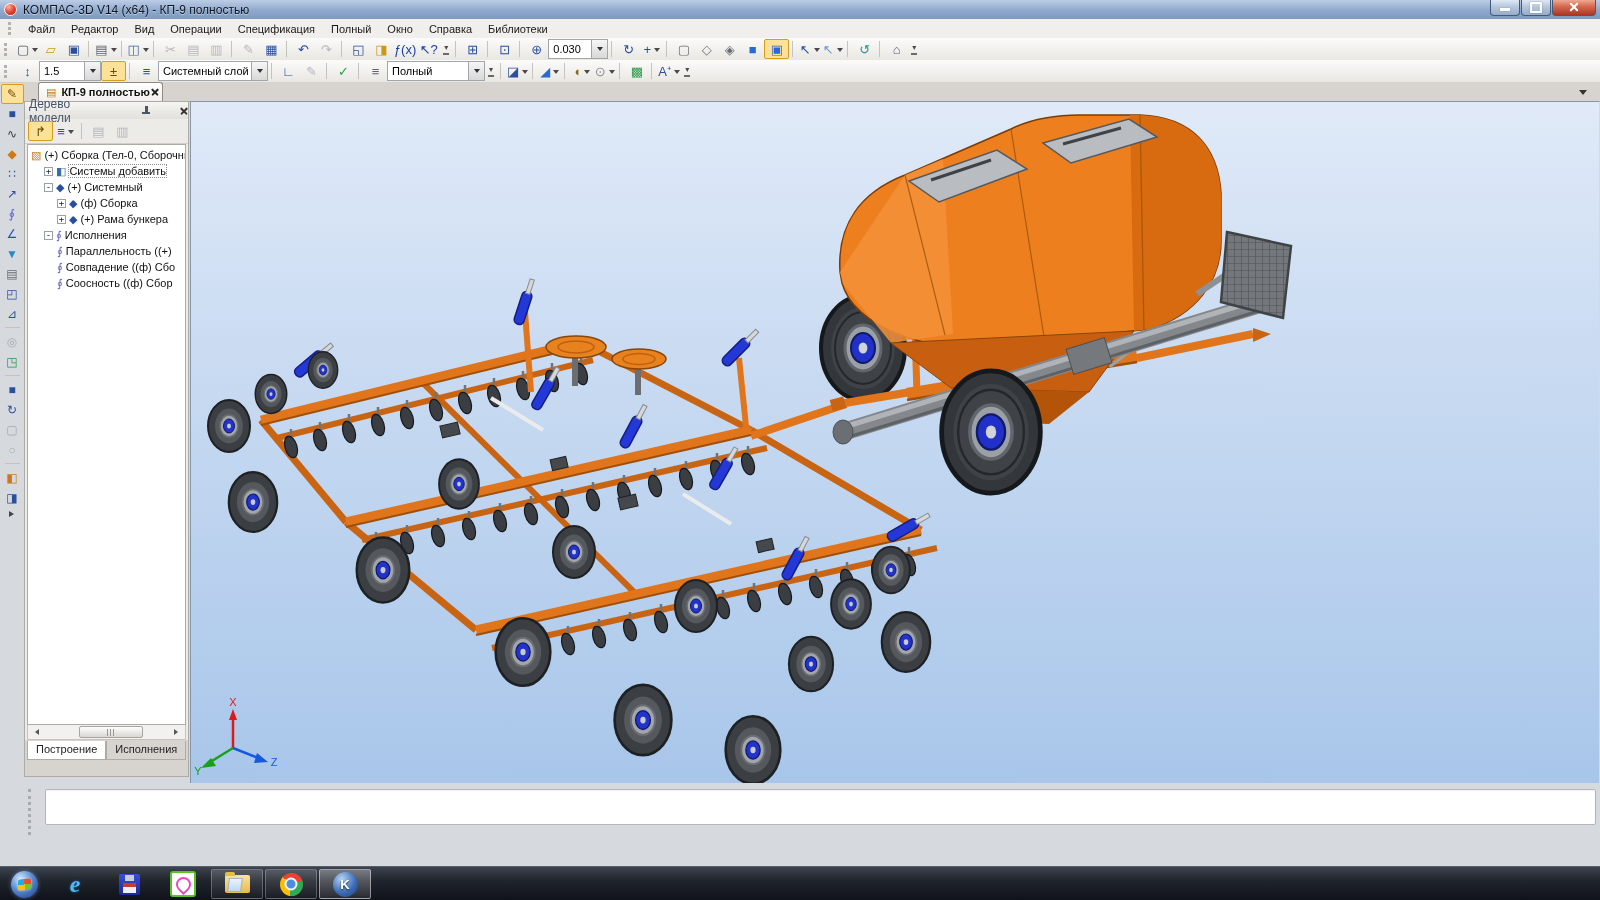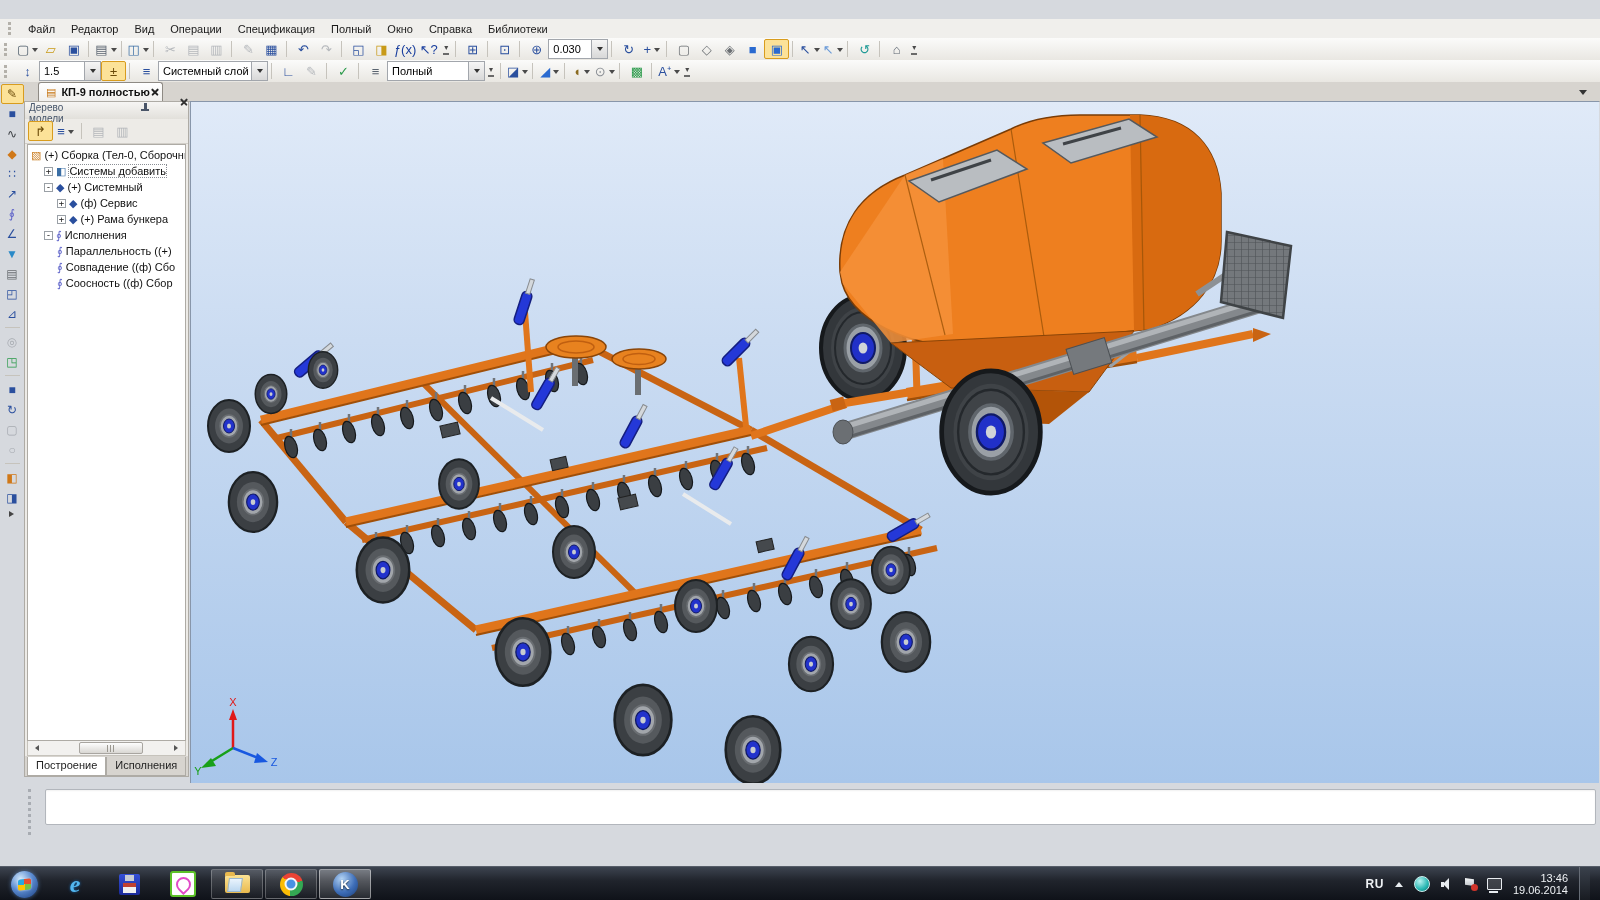--- a/index.html
+++ b/index.html
@@ -63,22 +63,22 @@
   .lti .g{font-size:12px;line-height:1;}
   .lti.dim .g{color:#a6aab0 !important;}
   .lti.active{background:#fce298;border:1px solid #d89c1e;height:18px;}
   .lti.sep{margin-top:8px;}
   .lti.sep::before{content:"";position:absolute;top:-5px;left:3px;right:3px;height:1px;background:#c6c3bc;}
   .lt-expand{position:absolute;left:4px;top:509px;width:14px;height:10px;}
   .lt-expand::after{content:"";display:block;width:0;height:0;border:3px solid transparent;border-left:5px solid #444;margin:2px 0 0 5px;}
   
   .tree-panel{position:absolute;left:24px;top:101px;width:165px;height:676px;background:#edebe7;
     border:1px solid #aeaba5;display:flex;flex-direction:column;box-sizing:border-box;}
-  .tp-header{height:17px;flex:none;display:flex;padding:0 4px;
-    background:linear-gradient(#f6f5f3,#e2e0db);font-size:10px;color:#46556a;gap:31px;}
+  .tp-header{height:17px;flex:none;display:flex;align-items:center;padding:0 4px;
+    background:linear-gradient(#f6f5f3,#e2e0db);font-size:12px;color:#46556a;gap:31px;}
   .tp-header .sp{flex:1;}
   .pin{width:10px;height:11px;position:relative;margin-right:6px;}
   .pin::before{content:"";position:absolute;left:4px;top:1px;width:2.5px;height:6px;background:#4a5568;}
   .pin::after{content:"";position:absolute;left:1px;top:7px;width:8px;height:2px;background:#4a5568;}
   .tp-close .cross i,.tp-close .cross b{background:#333;width:9px;height:1.6px;}
   .tp-tools{height:22px;flex:none;display:flex;align-items:center;gap:1px;padding:1px 3px;border-bottom:1px solid #d2cfc9;}
   .tp-tree{flex:1;margin:0 2px;background:#fff;border:1px solid #aeaba5;overflow:hidden;padding-top:2px;}
   .tree-item{height:16px;display:flex;align-items:center;gap:3px;white-space:nowrap;}
   .expander{width:9px;height:9px;box-sizing:border-box;border:1px solid #9aa0a6;background:#fff;font-size:9px;
     line-height:7px;text-align:center;color:#222;flex:none;font-family:"DejaVu Sans Mono",monospace;}
@@ -87,21 +87,21 @@
   .tree-item.focus .tree-label{outline:1px dotted #8a8e94;}
   .tp-scroll{height:15px;flex:none;margin:0 2px;background:#f2f1ef;border:1px solid #c6c3bc;border-top:none;
     display:flex;align-items:center;box-sizing:border-box;}
   .sc-btn{width:15px;height:100%;display:flex;align-items:center;justify-content:center;flex:none;}
   .sc-btn i{width:0;height:0;border:3px solid transparent;}
   .sc-left i{border-right:4px solid #555;} .sc-right i{border-left:4px solid #555;}
   .sc-track{flex:1;height:100%;position:relative;}
   .sc-thumb{position:absolute;left:28%;top:1px;bottom:1px;width:62px;background:linear-gradient(#fdfdfd,#d9d7d3);
     border:1px solid #a8a5a0;border-radius:2px;display:flex;align-items:center;justify-content:center;gap:1.5px;}
   .sc-thumb s{display:block;width:1.5px;height:7px;background:#9a978f;}
-  .tp-tabs{height:19px;flex:none;display:flex;align-items:stretch;background:#d7d4cf;padding:1px 2px 0;gap:0;}
+  .tp-tabs{height:19px;flex:none;display:flex;align-items:stretch;background:#d7d4cf;padding:1px 2px 16px;gap:0;}
   .tp-tab{font-size:11px;color:#222;padding:2px 8px 0;border:1px solid #aeaba5;border-top:none;background:#d7d4cf;}
   .tp-tab.active{background:#fff;}
   
   .viewport{position:absolute;left:190px;top:101px;width:1408px;height:681px;
     background:linear-gradient(180deg,#e0eaf8 0%,#cbdcf2 35%,#a8c6ea 100%);
     border-left:1px solid #8896aa;border-top:1px solid #8896aa;box-sizing:content-box;}
   .viewport svg{position:absolute;inset:0;}
   
   .propbar{position:absolute;left:28px;top:789px;right:4px;height:46px;display:flex;align-items:flex-start;}
   .pb-grip{width:4px;height:46px;border-left:3px dotted #a8acb2;margin-right:10px;flex:none;}
@@ -161,20 +161,38 @@
   .net{position:relative;width:13px;height:10px;border:1.5px solid #e8ecf0;border-radius:1px;background:rgba(255,255,255,.15);}
   .net::after{content:"";position:absolute;left:3px;bottom:-4px;width:5px;height:2px;background:#e8ecf0;box-shadow:-2px 0 0 #e8ecf0,2px 0 0 #e8ecf0;}
   .tray-clock{text-align:right;font-size:11px;line-height:12.5px;}
   .show-desktop{width:10px;height:34px;border-left:1px solid #666c76;background:linear-gradient(#3a414c,#171a20);}
 </style>
 </head>
 <body>
 
 <div id="screen">
 
+  <div class="titlebar">
+    <span class="app-logo"></span>
+    <span class="title-text">КОМПАС-3D V14 (x64) - КП-9 полностью</span>
+    <div class="win-controls">
+      <div class="wc wc-min">
+          <i></i>
+        </div>
+      <div class="wc wc-res">
+          <i></i>
+        </div>
+      <div class="wc wc-close">
+          <span class="cross">
+            <i></i>
+            <b></b>
+          </span>
+        </div>
+    </div>
+  </div>
 
   <div class="menubar">
     <span class="grip"></span>
     <div class="menu-items">
 
     <span class="menu-item i-file"><span>Файл</span></span>
         <span class="menu-item i-editor"><span>Редактор</span></span>
         <span class="menu-item i-view"><span>Вид</span></span>
         <span class="menu-item i-operations"><span>Операции</span></span>
         <span class="menu-item i-specification"><span>Спецификация</span></span>
@@ -530,21 +548,21 @@
         <span class="tree-label">Системы добавить</span>
       </div>
         <div class="tree-item i-components" style="padding-left: 16px;">
         <span class="expander">-</span>
         <span class="tree-glyph" style="color: rgb(42, 79, 158);">◆</span>
         <span class="tree-label">(+) Системный</span>
       </div>
         <div class="tree-item i-part-sborka" style="padding-left: 29px;">
         <span class="expander">+</span>
         <span class="tree-glyph" style="color: rgb(42, 79, 158);">◆</span>
-        <span class="tree-label">(ф) Сервис</span>
+        <span class="tree-label">(ф) Сборка</span>
       </div>
         <div class="tree-item i-part-rama-bunkera" style="padding-left: 29px;">
         <span class="expander">+</span>
         <span class="tree-glyph" style="color: rgb(42, 79, 158);">◆</span>
         <span class="tree-label">(+) Рама бункера</span>
       </div>
         <div class="tree-item i-mates-group" style="padding-left: 16px;">
         <span class="expander">-</span>
         <span class="tree-glyph" style="color: rgb(90, 95, 200);">∮</span>
         <span class="tree-label">Исполнения</span>
@@ -798,28 +816,15 @@
       </div>
         <div class="task-item i-google-chrome open">
         <span class="appicon"></span>
 
       </div>
         <div class="task-item i-kompas-3d active open">
         <span class="appicon"></span>
         <span class="appglyph">K</span>
       </div>
       </div>
-    <div class="tray">
-      <span class="tray-lang">RU</span>
-      <span class="tray-up"></span>
-      <span class="tray-app"></span>
-      <span class="spk"></span>
-      <span class="flg"></span>
-      <span class="net"></span>
-      <span class="tray-clock">
-        <div>13:46</div>
-        <div>19.06.2014</div>
-      </span>
-      <span class="show-desktop"></span>
-    </div>
   </div>
 
 </div>
 
 </body></html>

